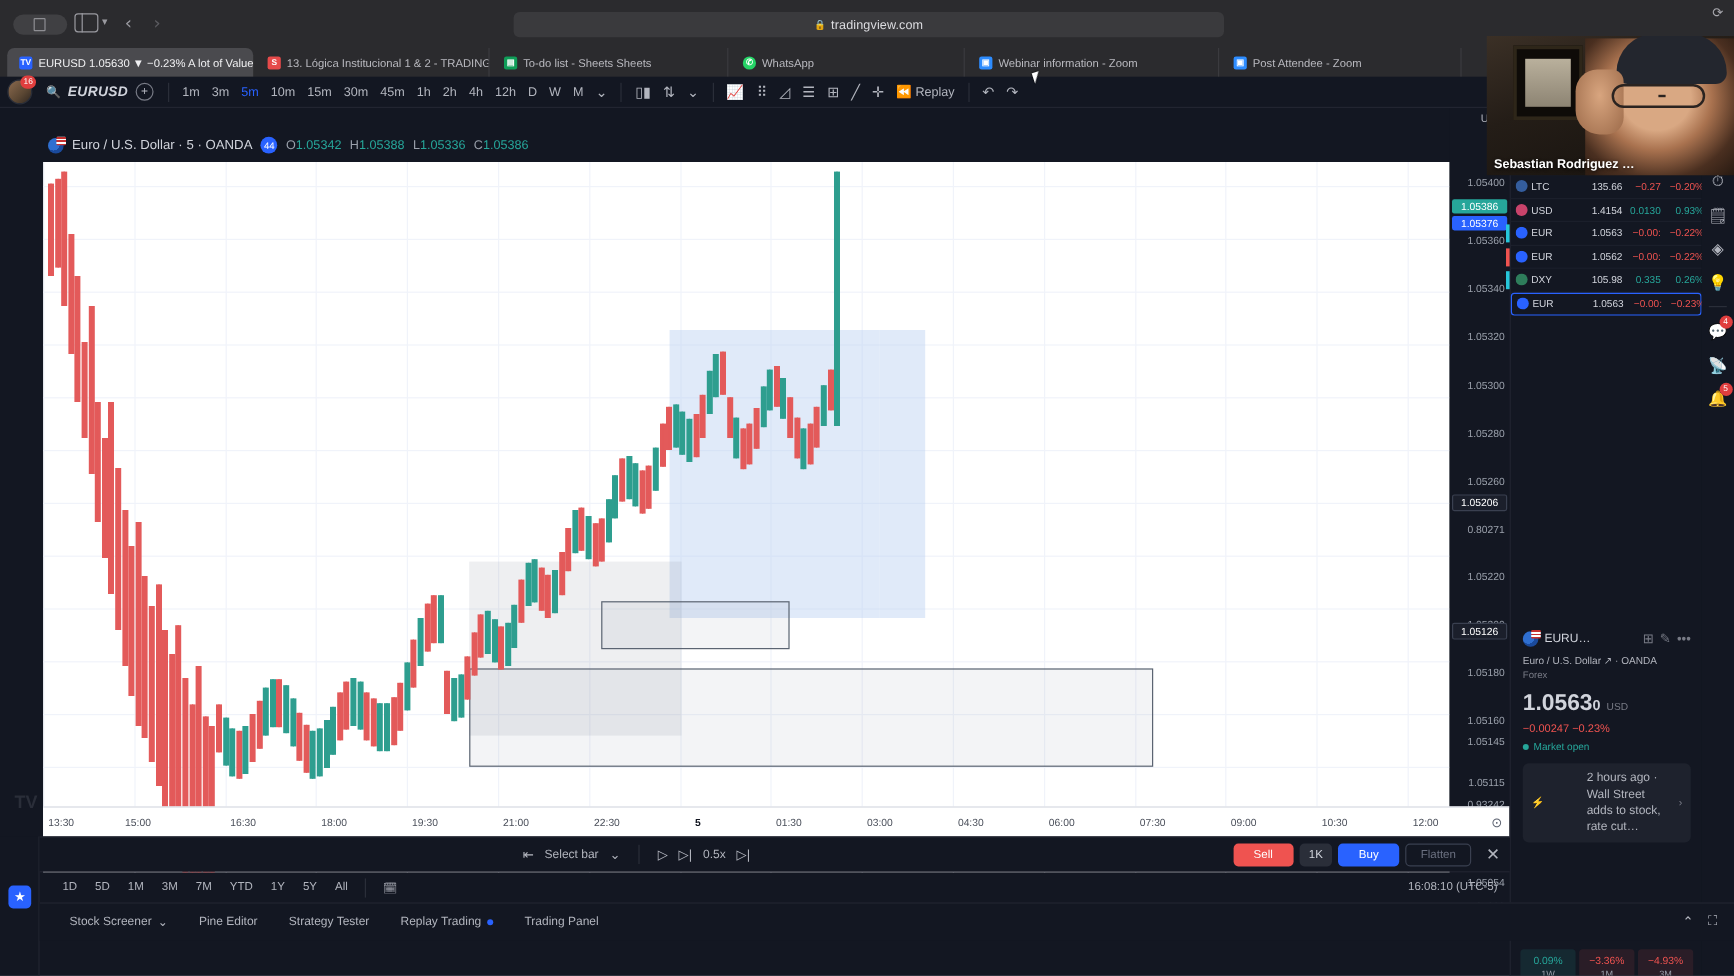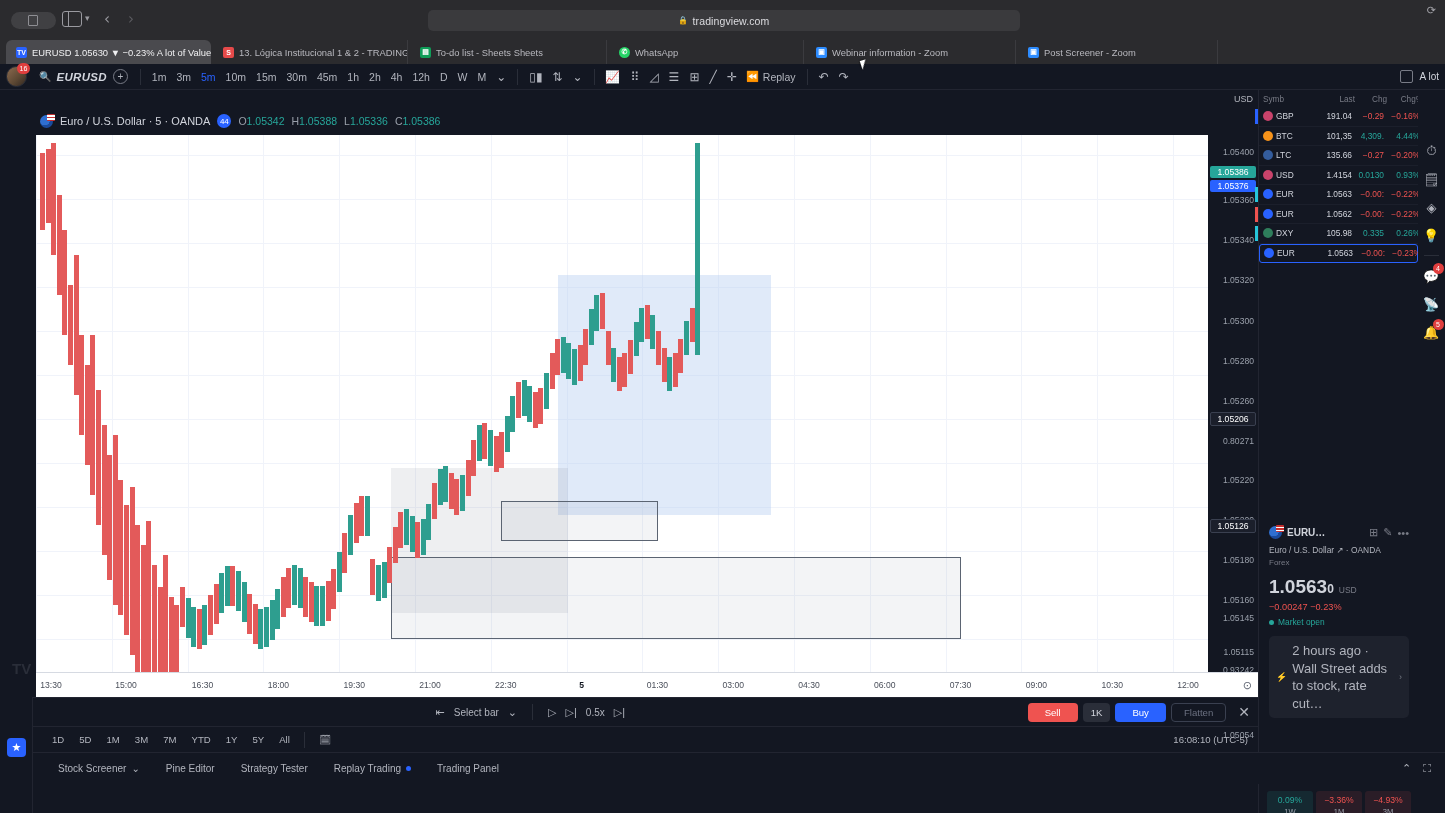--- a/index.html
+++ b/index.html
@@ -214,35 +214,35 @@
   .wl-sym { display: flex; align-items: center; gap: 3px; color: #d1d4dc; overflow: hidden; white-space: nowrap; }
   .wl-dot { width: 10px; height: 10px; border-radius: 50%; flex: 0 0 auto; }
   .wl-row > div:not(:first-child) { text-align: right; padding-right: 3px; white-space: nowrap; overflow: hidden; }
   .wl-last { color: #d1d4dc; }
   .pos { color: #26a69a; } .neg { color: #ef5350; }
   .flagbar { position: absolute; left: -4px; top: 2px; width: 3px; height: 15px; }
 
   
   .sym-card { position: absolute; top: 428px; left: 0; width: 160px; padding: 8px 10px; }
   .sc-top { display: flex; align-items: center; gap: 5px; }
-  .sc-ticker { color: #d1d4dc; font-size: 10px; font-weight: bold; flex: 1; }
+  .sc-ticker { color: #d1d4dc; font-size: 10px; font-weight: normal; flex: 1; }
   .sc-ico { color: #787b86; font-size: 11px; }
   .sc-desc { color: #b2b5be; font-size: 8.4px; margin-top: 6px; }
   .sc-type { color: #787b86; font-size: 8px; margin-top: 3px; }
   .sc-price { color: #d1d4dc; font-size: 19px; font-weight: bold; margin-top: 9px; display: flex; align-items: baseline; }
   .sc-price sup { font-size: 12px; }
   .sc-usd { color: #787b86; font-size: 8.5px; margin-left: 5px; font-weight: normal; }
   .sc-chg { font-size: 9.2px; margin-top: 4px; }
   .sc-open { color: #26a69a; font-size: 8.4px; margin-top: 5px; display: flex; align-items: center; gap: 4px; }
   .sc-open::before { content:''; width:5px;height:5px;border-radius:50%;background:#26a69a; }
   .news {
     margin-top: 9px; background: #1e222d; border-radius: 5px; padding: 6px 7px;
     display: flex; align-items: center; gap: 5px;
   }
-  .news-txt { color: #b2b5be; font-size: 13px; line-height: 1.35; flex: 1; }
+  .news-txt { color: #b2b5be; font-size: 10px; line-height: 1.35; flex: 1; margin-left: 30px; }
   .news-bolt { color: #b2b5be; font-size: 9px; }
   .news-ch { color: #787b86; font-size: 9px; }
 
   .perf-title { color: #d1d4dc; font-size: 9.4px; margin: 12px 0 6px 10px; }
   .perf-grid {
     display: grid; grid-template-columns: repeat(3, 1fr); gap: 3px; padding: 0 8px;
   }
   .perf-cell { border-radius: 3px; padding: 4px 2px; text-align: center; }
   .perf-val { font-size: 8.6px; }
   .perf-lab { color: #9aa0ab; font-size: 7.6px; margin-top: 2px; }
@@ -374,21 +374,21 @@
       <div class="tab" style="left:609px;width:195px">
         <span class="tab-ico ico-wa">✆</span>
         <span>WhatsApp</span>
       </div>
       <div class="tab" style="left:806px;width:210px">
         <span class="tab-ico ico-zoom">▣</span>
         <span>Webinar information - Zoom</span>
       </div>
       <div class="tab" style="left:1018px;width:200px">
         <span class="tab-ico ico-zoom">▣</span>
-        <span>Post Screener - Zoom</span>
+        <span>Post Attendee - Zoom</span>
       </div>
     </div>
   </div>
 
   <div class="cursor"></div>
 
   <div class="tv-top">
     <div class="avatar-wrap">
       <div class="avatar"></div>
       <div class="avatar-badge">16</div>
@@ -1010,21 +1010,21 @@
       <div class="p-lab" style="top: 680px;">1.05023</div>
       <div class="p-tag tag-green" style="top: 76px;">1.05386</div>
       <div class="p-tag tag-blue" style="top: 90px;">1.05376</div>
       <div class="p-tag tag-black" style="top: 322px;">1.05206</div>
       <div class="p-tag tag-black" style="top: 429px;">1.05126</div>
     </div>
 
   <div class="time-scale" id="time-scale">
     <div class="t-gear">⊙</div>
   <div class="t-lab" style="left: 15px;">13:30</div>
-      <div class="t-lab" style="left: 90px;">15:00</div>
+      <div class="t-lab" style="left: 79px;">15:00</div>
       <div class="t-lab" style="left: 166.6px;">16:30</div>
       <div class="t-lab" style="left: 242.4px;">18:00</div>
       <div class="t-lab" style="left: 318.2px;">19:30</div>
       <div class="t-lab" style="left: 394px;">21:00</div>
       <div class="t-lab" style="left: 469.8px;">22:30</div>
       <div class="t-lab bold" style="left: 545.6px;">5</div>
       <div class="t-lab" style="left: 621.4px;">01:30</div>
       <div class="t-lab" style="left: 697.2px;">03:00</div>
       <div class="t-lab" style="left: 773px;">04:30</div>
       <div class="t-lab" style="left: 848.8px;">06:00</div>
@@ -1182,20 +1182,28 @@
     <div class="fr-sep"></div>
     <div class="fr-ico">💬
       <span class="fr-badge">4</span>
     </div>
     <div class="fr-ico">📡</div>
     <div class="fr-ico">🔔
       <span class="fr-badge">5</span>
     </div>
   </div>
 
+  <div class="webcam">
+    <div class="wc-frame"></div>
+    <div class="wc-person"></div>
+    <div class="wc-hat"></div>
+    <div class="wc-hand"></div>
+    <div class="wc-glass"></div>
+    <div class="wc-name">Sebastian Rodriguez …</div>
+  </div>
 
   <div class="replay-bar">
     <div class="rb-center">
       <span class="rb-ico">⇤</span>
       <span>Select bar</span>
       <span class="rb-ico">⌄</span>
       <span class="divider-v"></span>
       <span class="rb-ico">▷</span>
       <span class="rb-ico">▷|</span>
       <span>0.5x</span>

